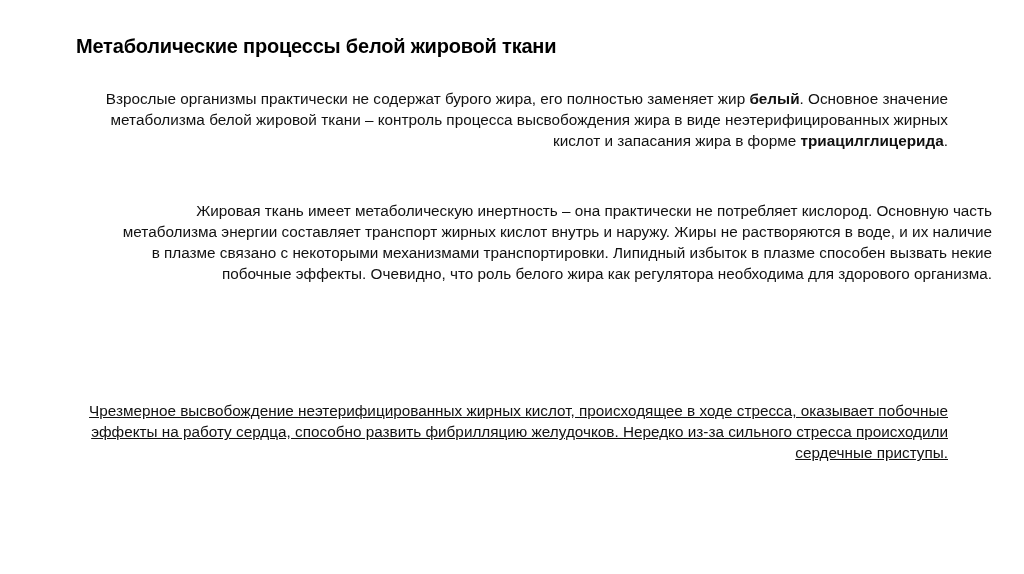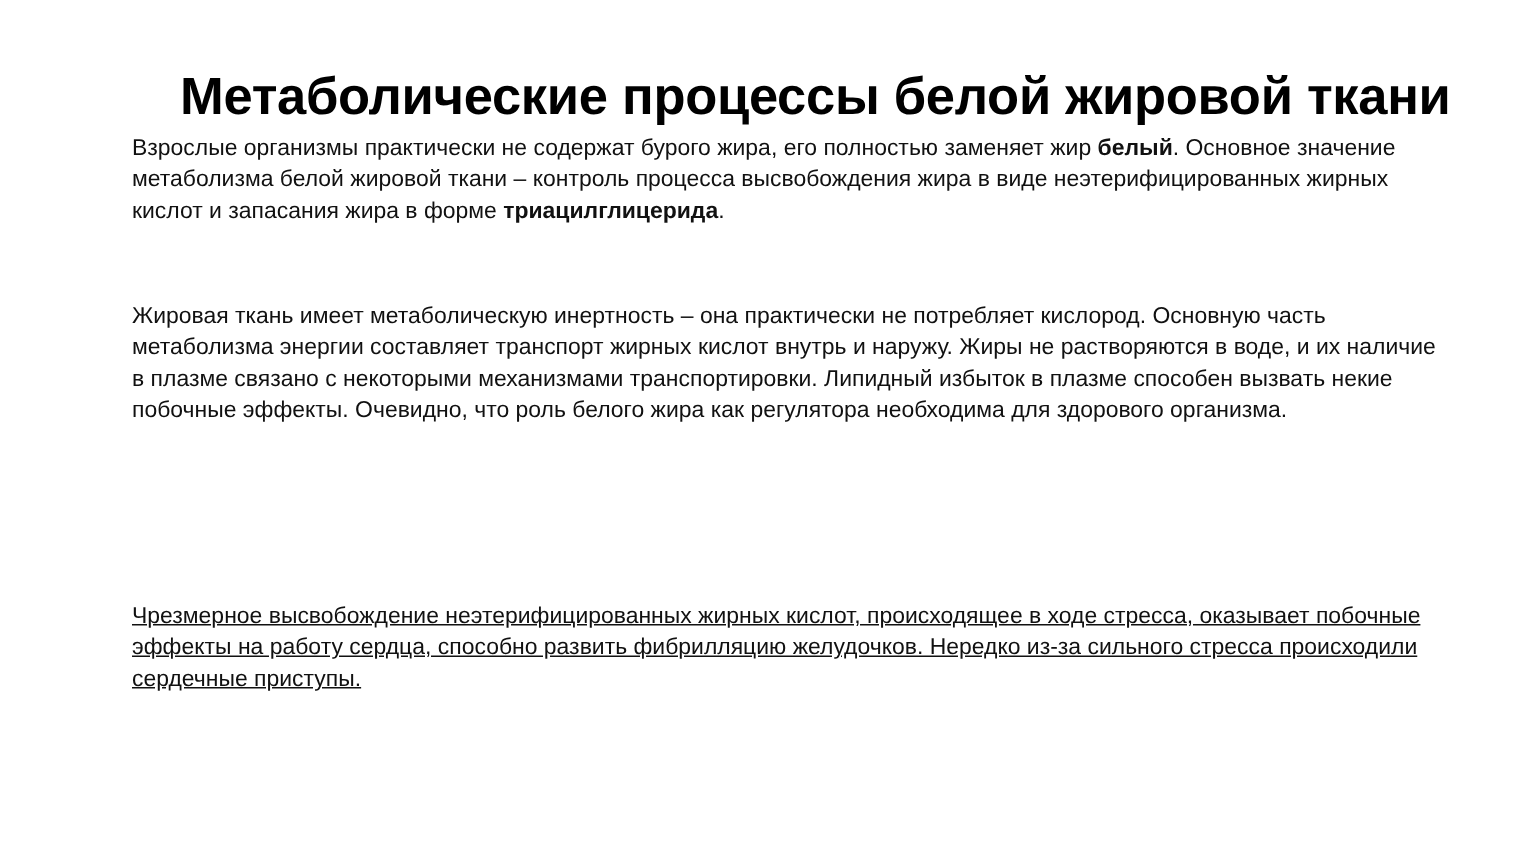--- a/index.html
+++ b/index.html
@@ -18,38 +18,37 @@
     position: relative;
     width: 1024px;
     height: 574px;
     box-sizing: border-box;
   }
   .slide-title {
     position: absolute;
     left: 76px;
     top: 22px;
     width: 900px;
-    font-size: 35px;
+    font-size: 20px;
     font-weight: bold;
     line-height: 1.15;
     letter-spacing: -0.2px;
     color: #000000;
-    margin-left: 44px;
   }
   .body-block {
     position: absolute;
-    left: 88px;
+    left: 76px;
     width: 872px;
     font-size: 15.3px;
     line-height: 1.38;
     color: #111111;
-    text-align: left;
+    text-align: right;
   }
   .p1 { top: 88px; }
-  .p2 { top: 200px; }
+  .p2 { top: 200px; margin-left: 44px; }
   .p3 { top: 325px; }
   .p4 { top: 400px; text-decoration: underline; }
   .body-block b {
     font-weight: bold;
   }
 </style>
 </head>
 <body>
 
 <div class="slide">

